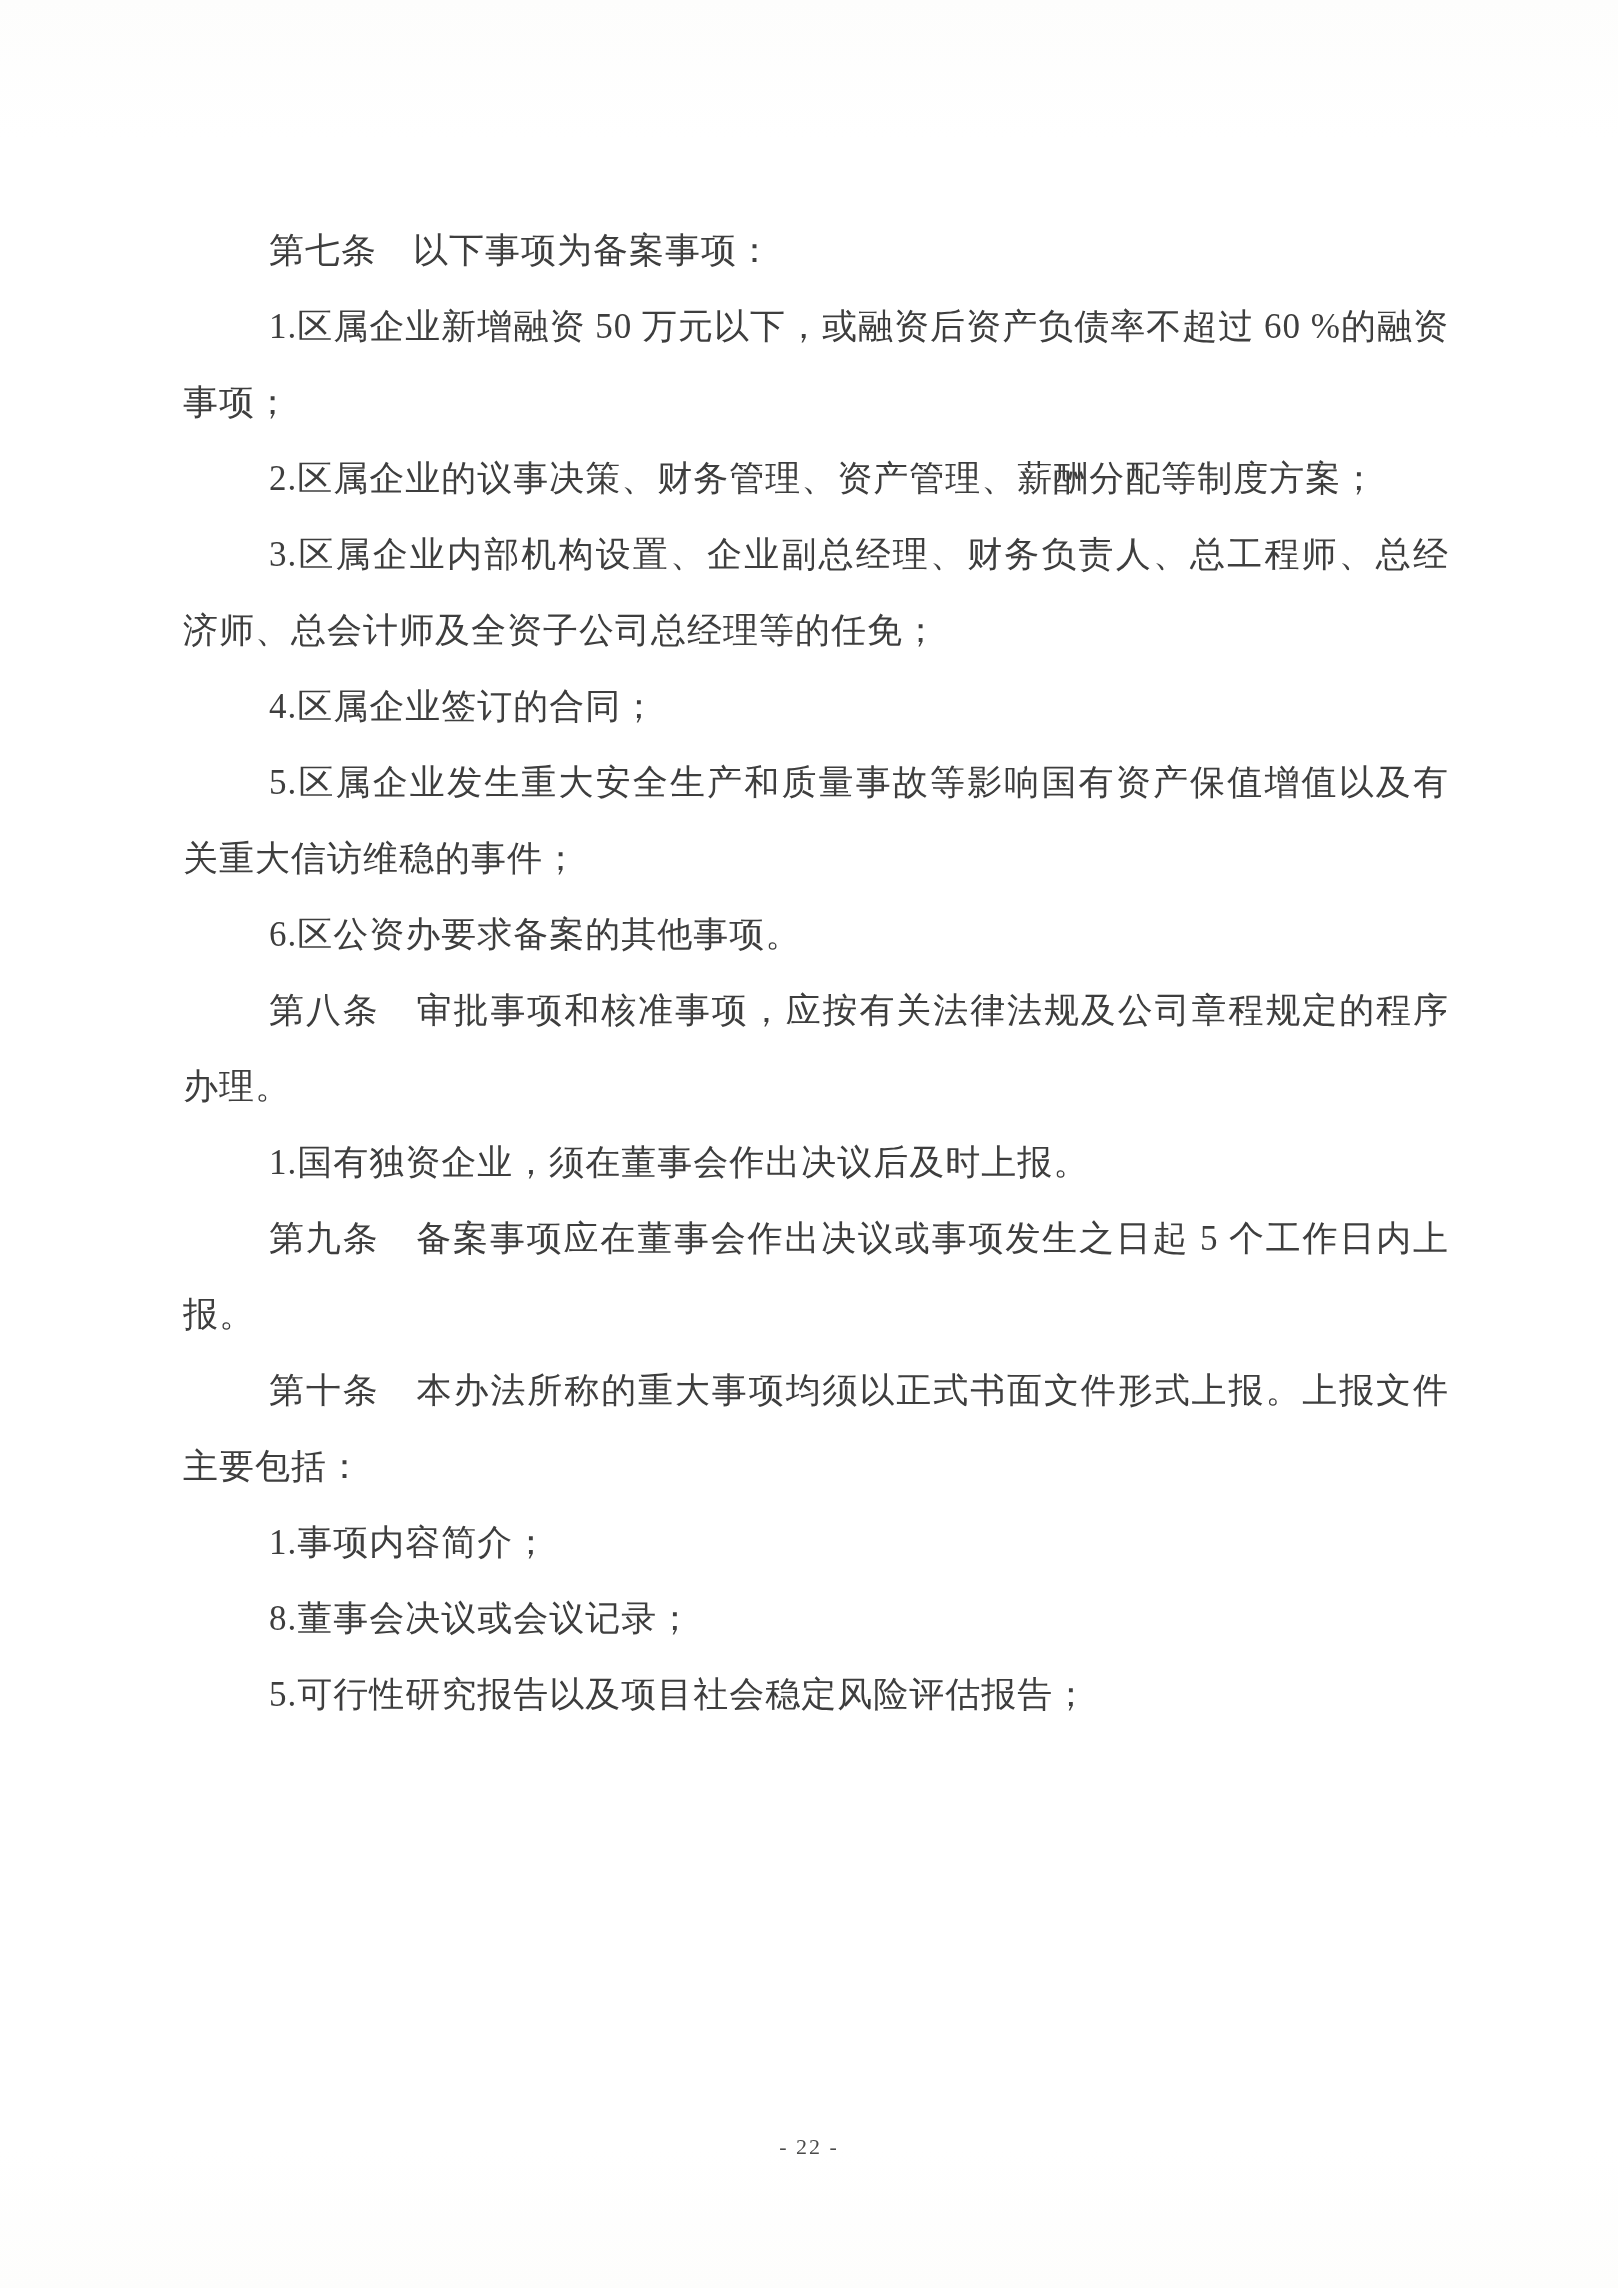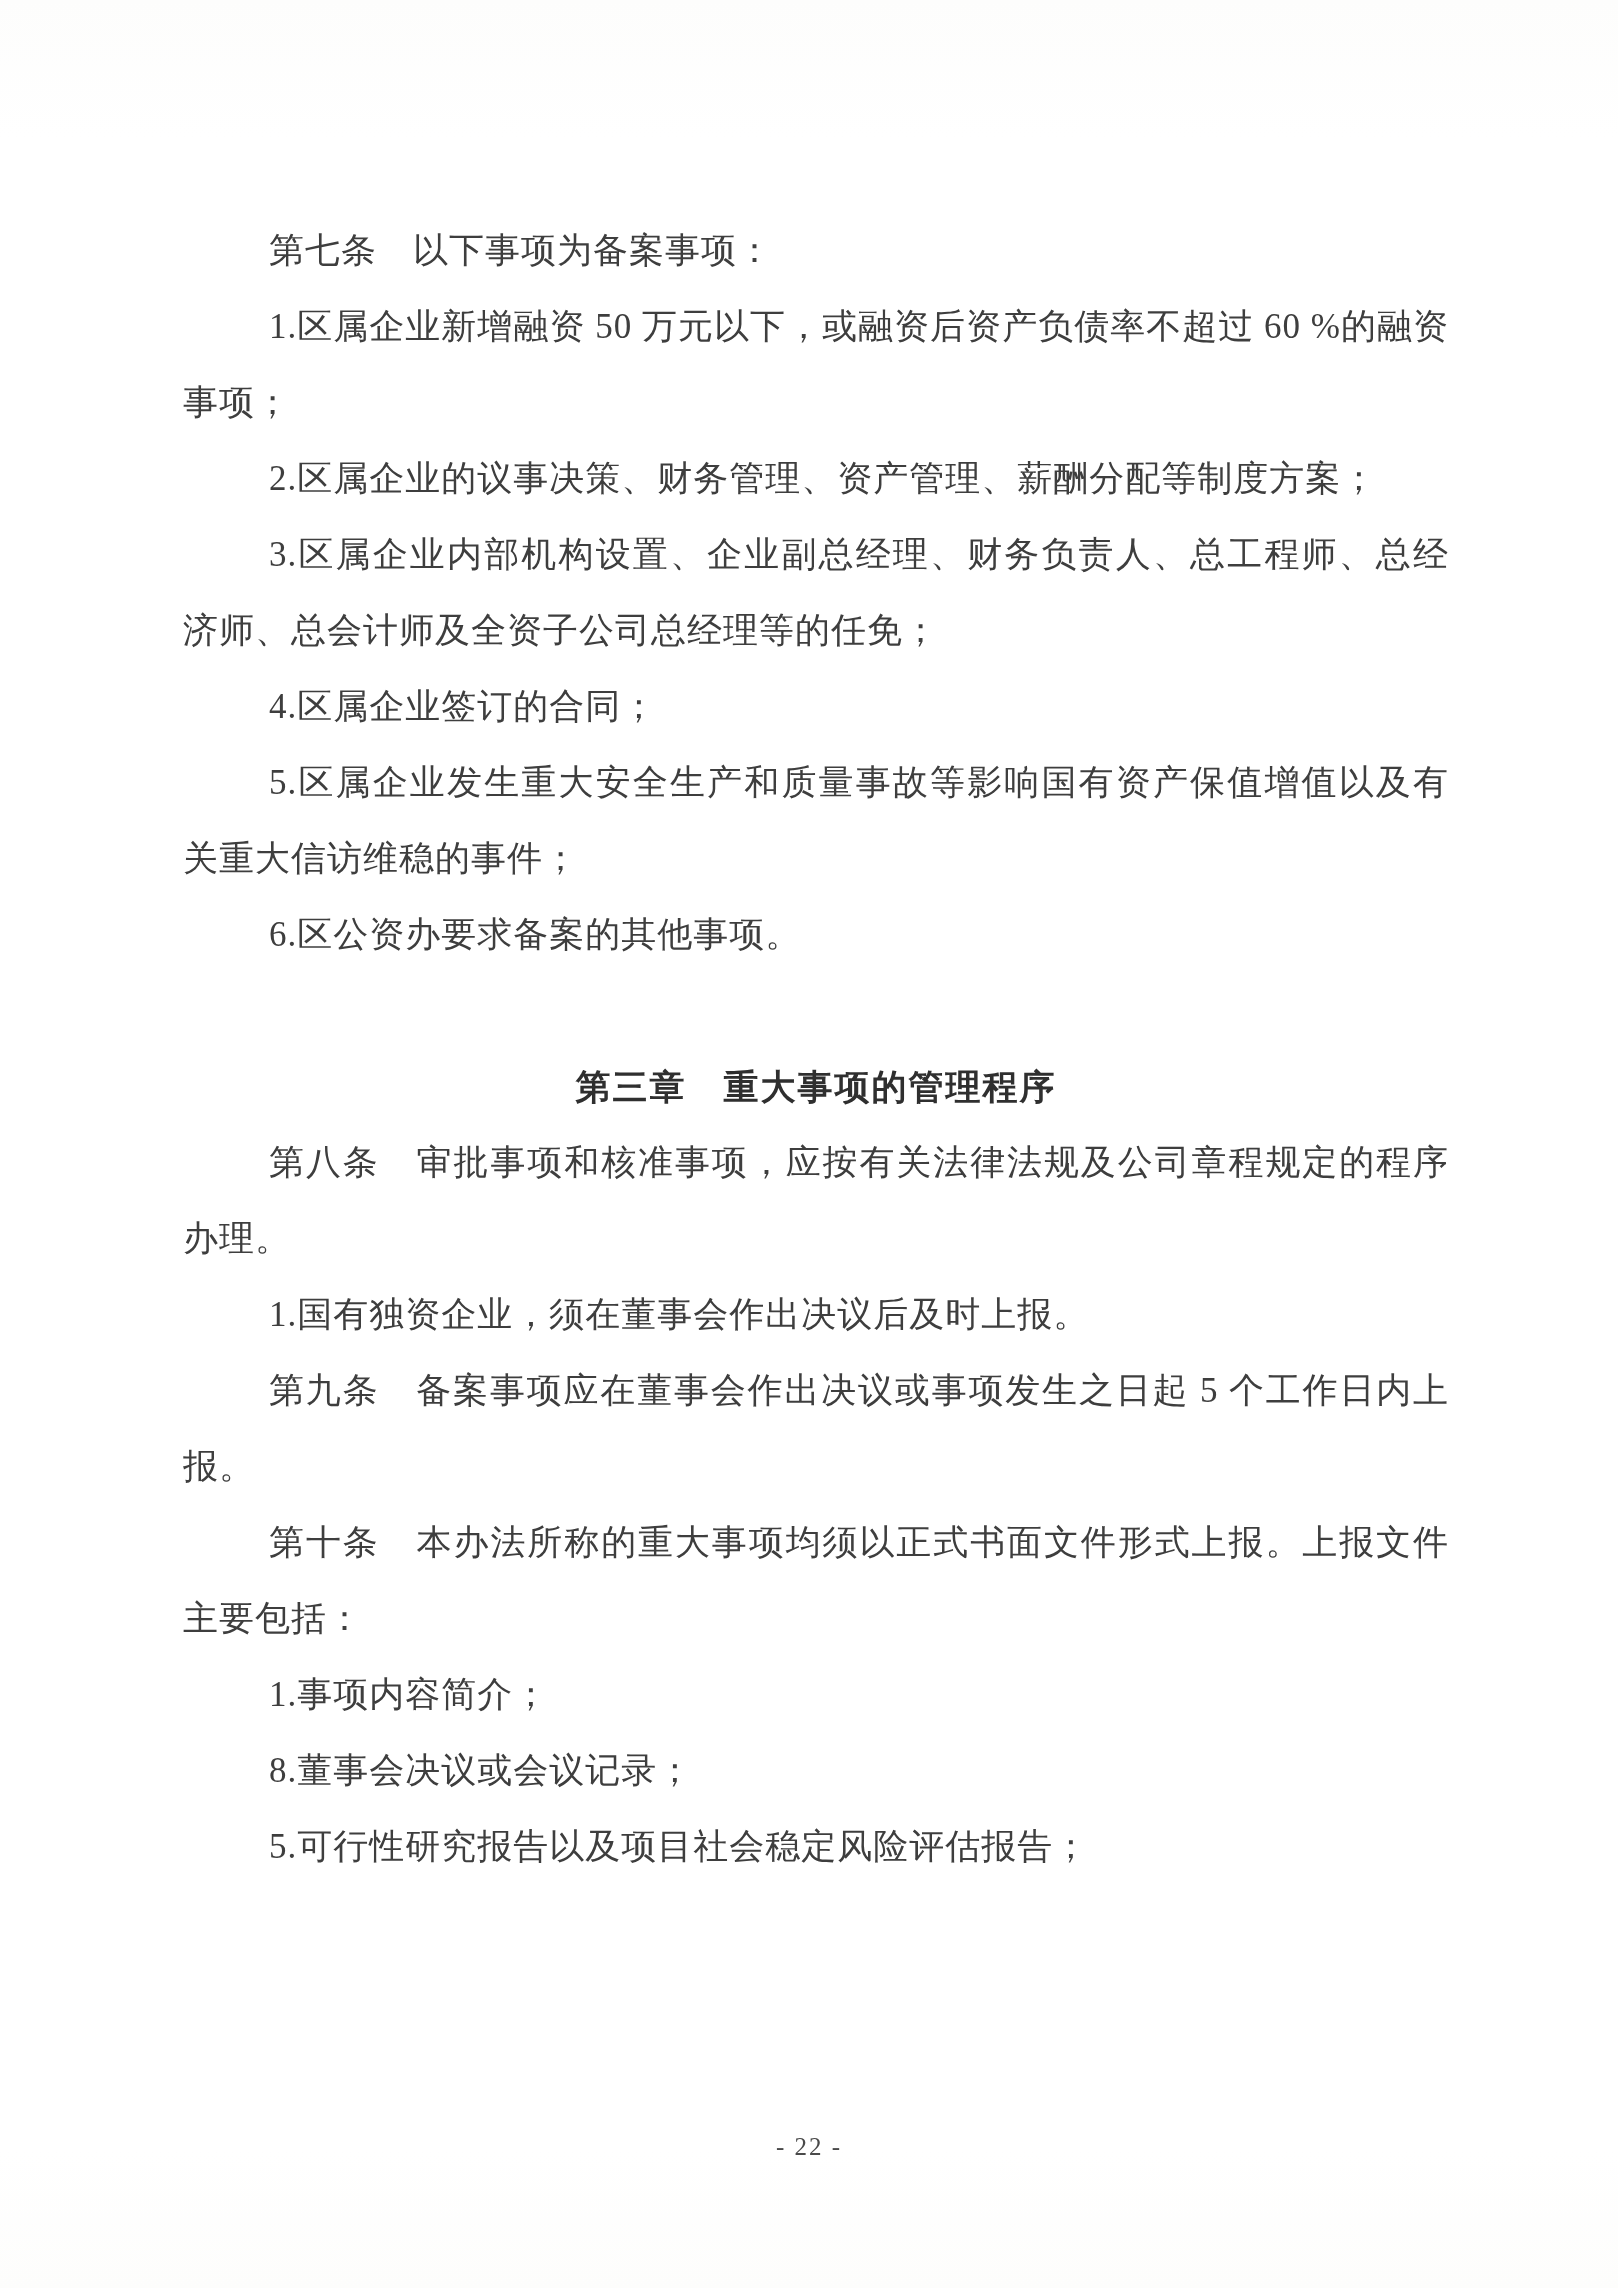--- a/index.html
+++ b/index.html
@@ -40,39 +40,38 @@
     color: #2f2f2f;
     font-family: "Liberation Sans", "DejaVu Sans", sans-serif;
     letter-spacing: 2px;
   }
   .footer {
     position: absolute;
     top: 2129px;
     left: 0;
     width: 100%;
     text-align: center;
-    font-size: 25px;
+    font-size: 22px;
     line-height: 35px;
     color: #4a4a4a;
     letter-spacing: 2px;
   }
 </style>
 </head>
 <body>
 
 <div class="page">
   <div class="doc">
     <p class="para">第七条　以下事项为备案事项：</p>
     <p class="para">1.区属企业新增融资 50 万元以下，或融资后资产负债率不超过 60 %的融资事项；</p>
     <p class="para">2.区属企业的议事决策、财务管理、资产管理、薪酬分配等制度方案；</p>
     <p class="para">3.区属企业内部机构设置、企业副总经理、财务负责人、总工程师、总经济师、总会计师及全资子公司总经理等的任免；</p>
     <p class="para">4.区属企业签订的合同；</p>
     <p class="para">5.区属企业发生重大安全生产和质量事故等影响国有资产保值增值以及有关重大信访维稳的事件；</p>
     <p class="para">6.区公资办要求备案的其他事项。</p>
-    <h2 class="heading">第三章　重大事项的管理程序</h2>
     <p class="para">第八条　审批事项和核准事项，应按有关法律法规及公司章程规定的程序办理。</p>
     <p class="para">1.国有独资企业，须在董事会作出决议后及时上报。</p>
     <p class="para">第九条　备案事项应在董事会作出决议或事项发生之日起 5 个工作日内上报。</p>
     <p class="para">第十条　本办法所称的重大事项均须以正式书面文件形式上报。上报文件主要包括：</p>
     <p class="para">1.事项内容简介；</p>
     <p class="para">8.董事会决议或会议记录；</p>
     <p class="para">5.可行性研究报告以及项目社会稳定风险评估报告；</p>
   </div>
   <div class="footer">- 22 -</div>
 </div>

